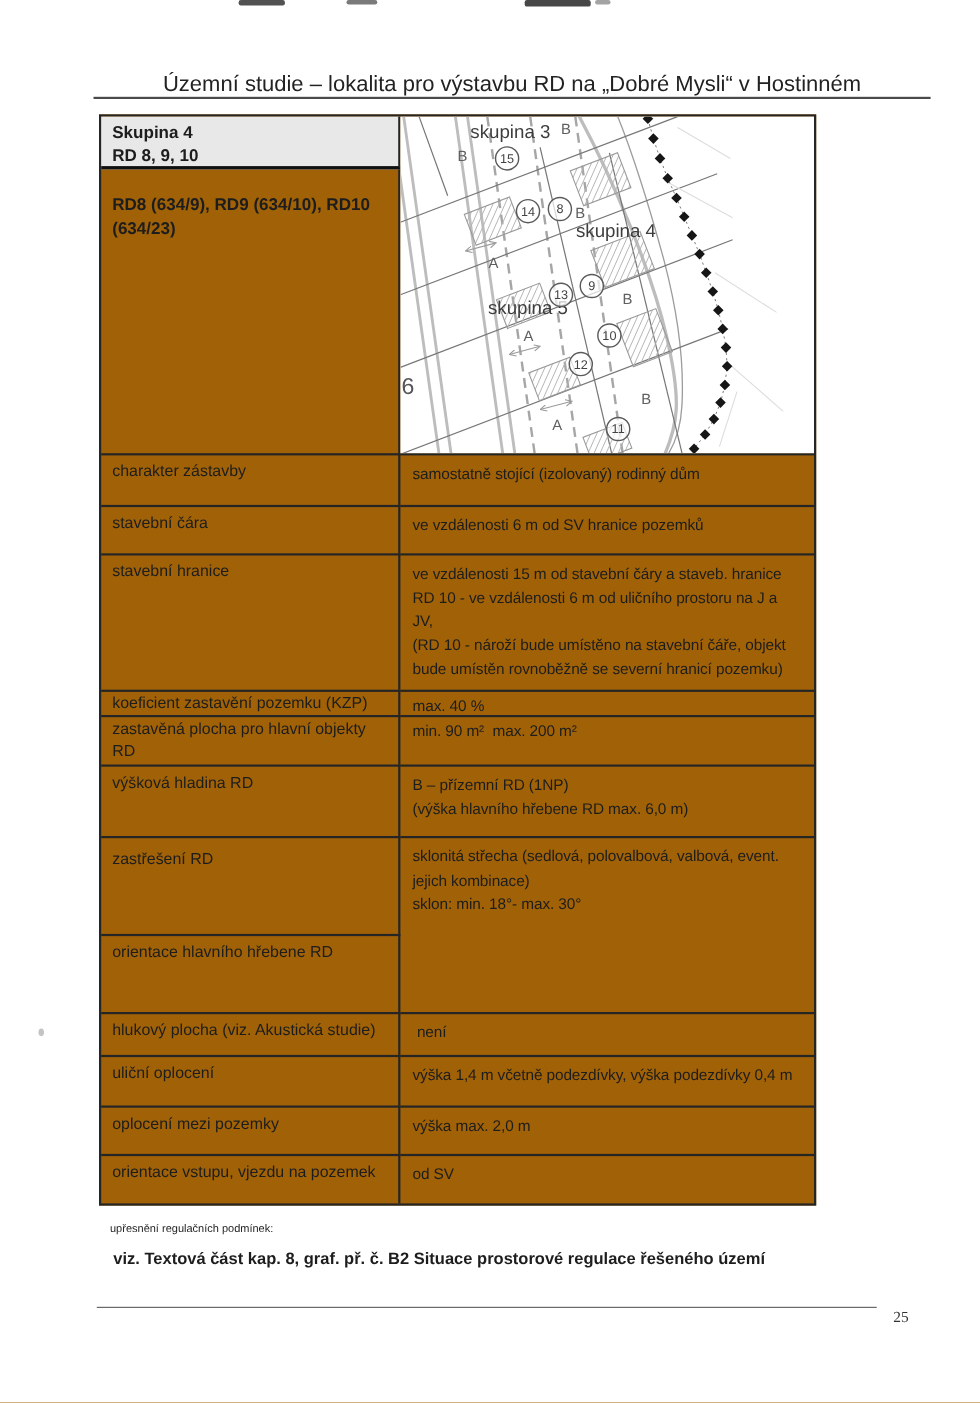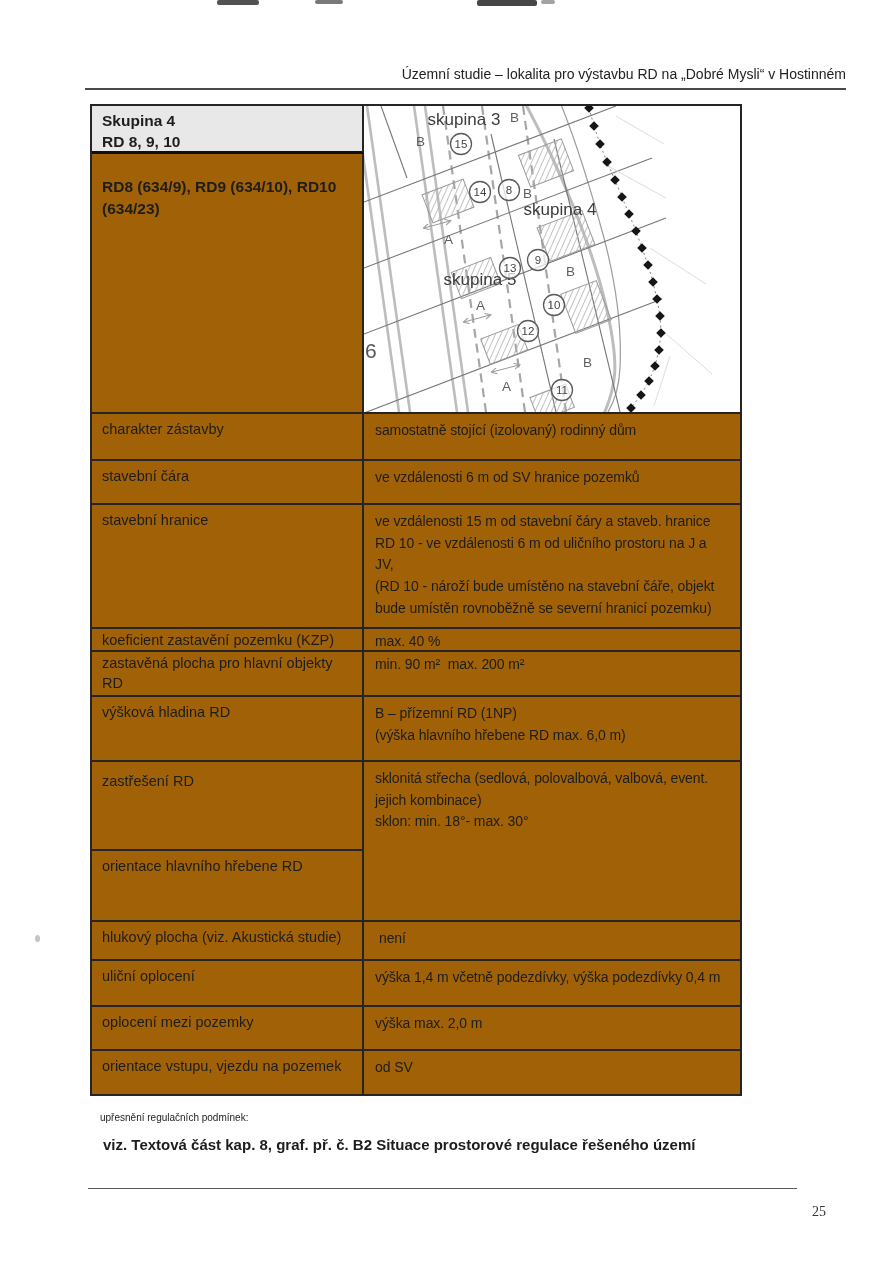--- a/index.html
+++ b/index.html
@@ -5,22 +5,22 @@
   html,body{margin:0;padding:0;}
   body{
     width:891px;height:1275px;position:relative;background:#ffffff;
     font-family:"Liberation Sans",sans-serif;color:#1d1d1d;overflow:hidden;
   }
   
   .scan-mark{position:absolute;top:0;background:#343434;border-radius:2px;filter:blur(.6px);}
   .speck{position:absolute;background:#8a8a8a;border-radius:50%;opacity:.5;}
 
   
-  .page-header{position:absolute;top:66px;left:85px;width:761px;text-align:right;
-    font-size:14px;color:#222;}
+  .page-header{position:absolute;top:66px;left:85px;width:761px;text-align:center;
+    font-size:20px;color:#222;}
   .header-rule{position:absolute;top:88px;left:85px;width:761px;height:2px;background:#4a4a4a;}
 
   
   .tbl{
     position:absolute;left:90px;top:104px;width:648px;
     border:2px solid #252525;
     display:grid;
     grid-template-columns:272px 1fr;
     grid-template-rows:48px 258px 47px 44px 124px 23px 45px 65px 89px 71px 39px 46px 44px 45px;
     background:#a16207;
@@ -48,21 +48,21 @@
     padding:6px 2px 0 11px;font-size:14px;line-height:1.55;letter-spacing:-0.1px;
     white-space:pre-wrap;
   }
   .short{padding-top:2px;}
 
   
   .footnote-intro{position:absolute;left:100px;top:1112px;font-size:10px;}
   .footnote-bold{position:absolute;left:103px;top:1136px;font-size:15px;font-weight:bold;}
   .footer-rule{position:absolute;left:88px;top:1188px;width:709px;height:1.4px;background:#5a5a5a;}
   .page-num{position:absolute;left:812px;top:1191px;font-family:"Liberation Serif",serif;
-    font-size:14px;color:#333;margin-top:13px;}
+    font-size:14px;color:#333;}
 </style>
 </head>
 <body>
 
 <div class="scan-mark" style="left:217px;width:42px;height:5px;opacity:.85"></div>
 <div class="scan-mark" style="left:315px;width:28px;height:4px;opacity:.65"></div>
 <div class="scan-mark" style="left:477px;width:60px;height:6px;opacity:.9"></div>
 <div class="scan-mark" style="left:541px;width:14px;height:4px;opacity:.45"></div>
 <div class="speck" style="left:35px;top:935px;width:5px;height:7px"></div>
 

